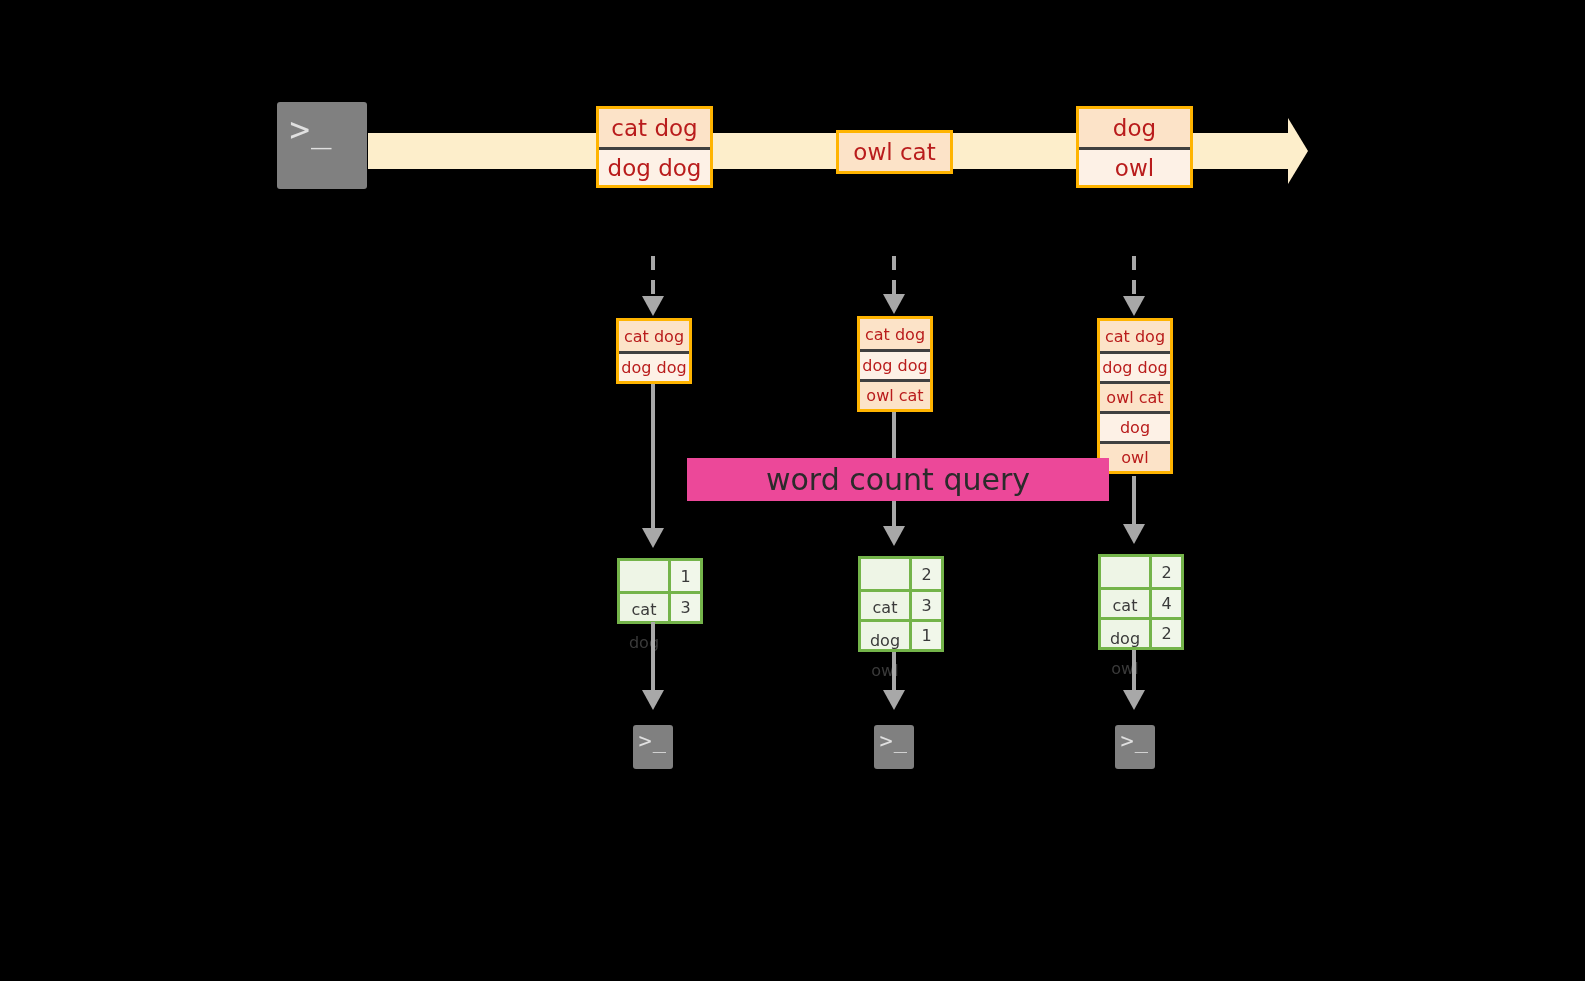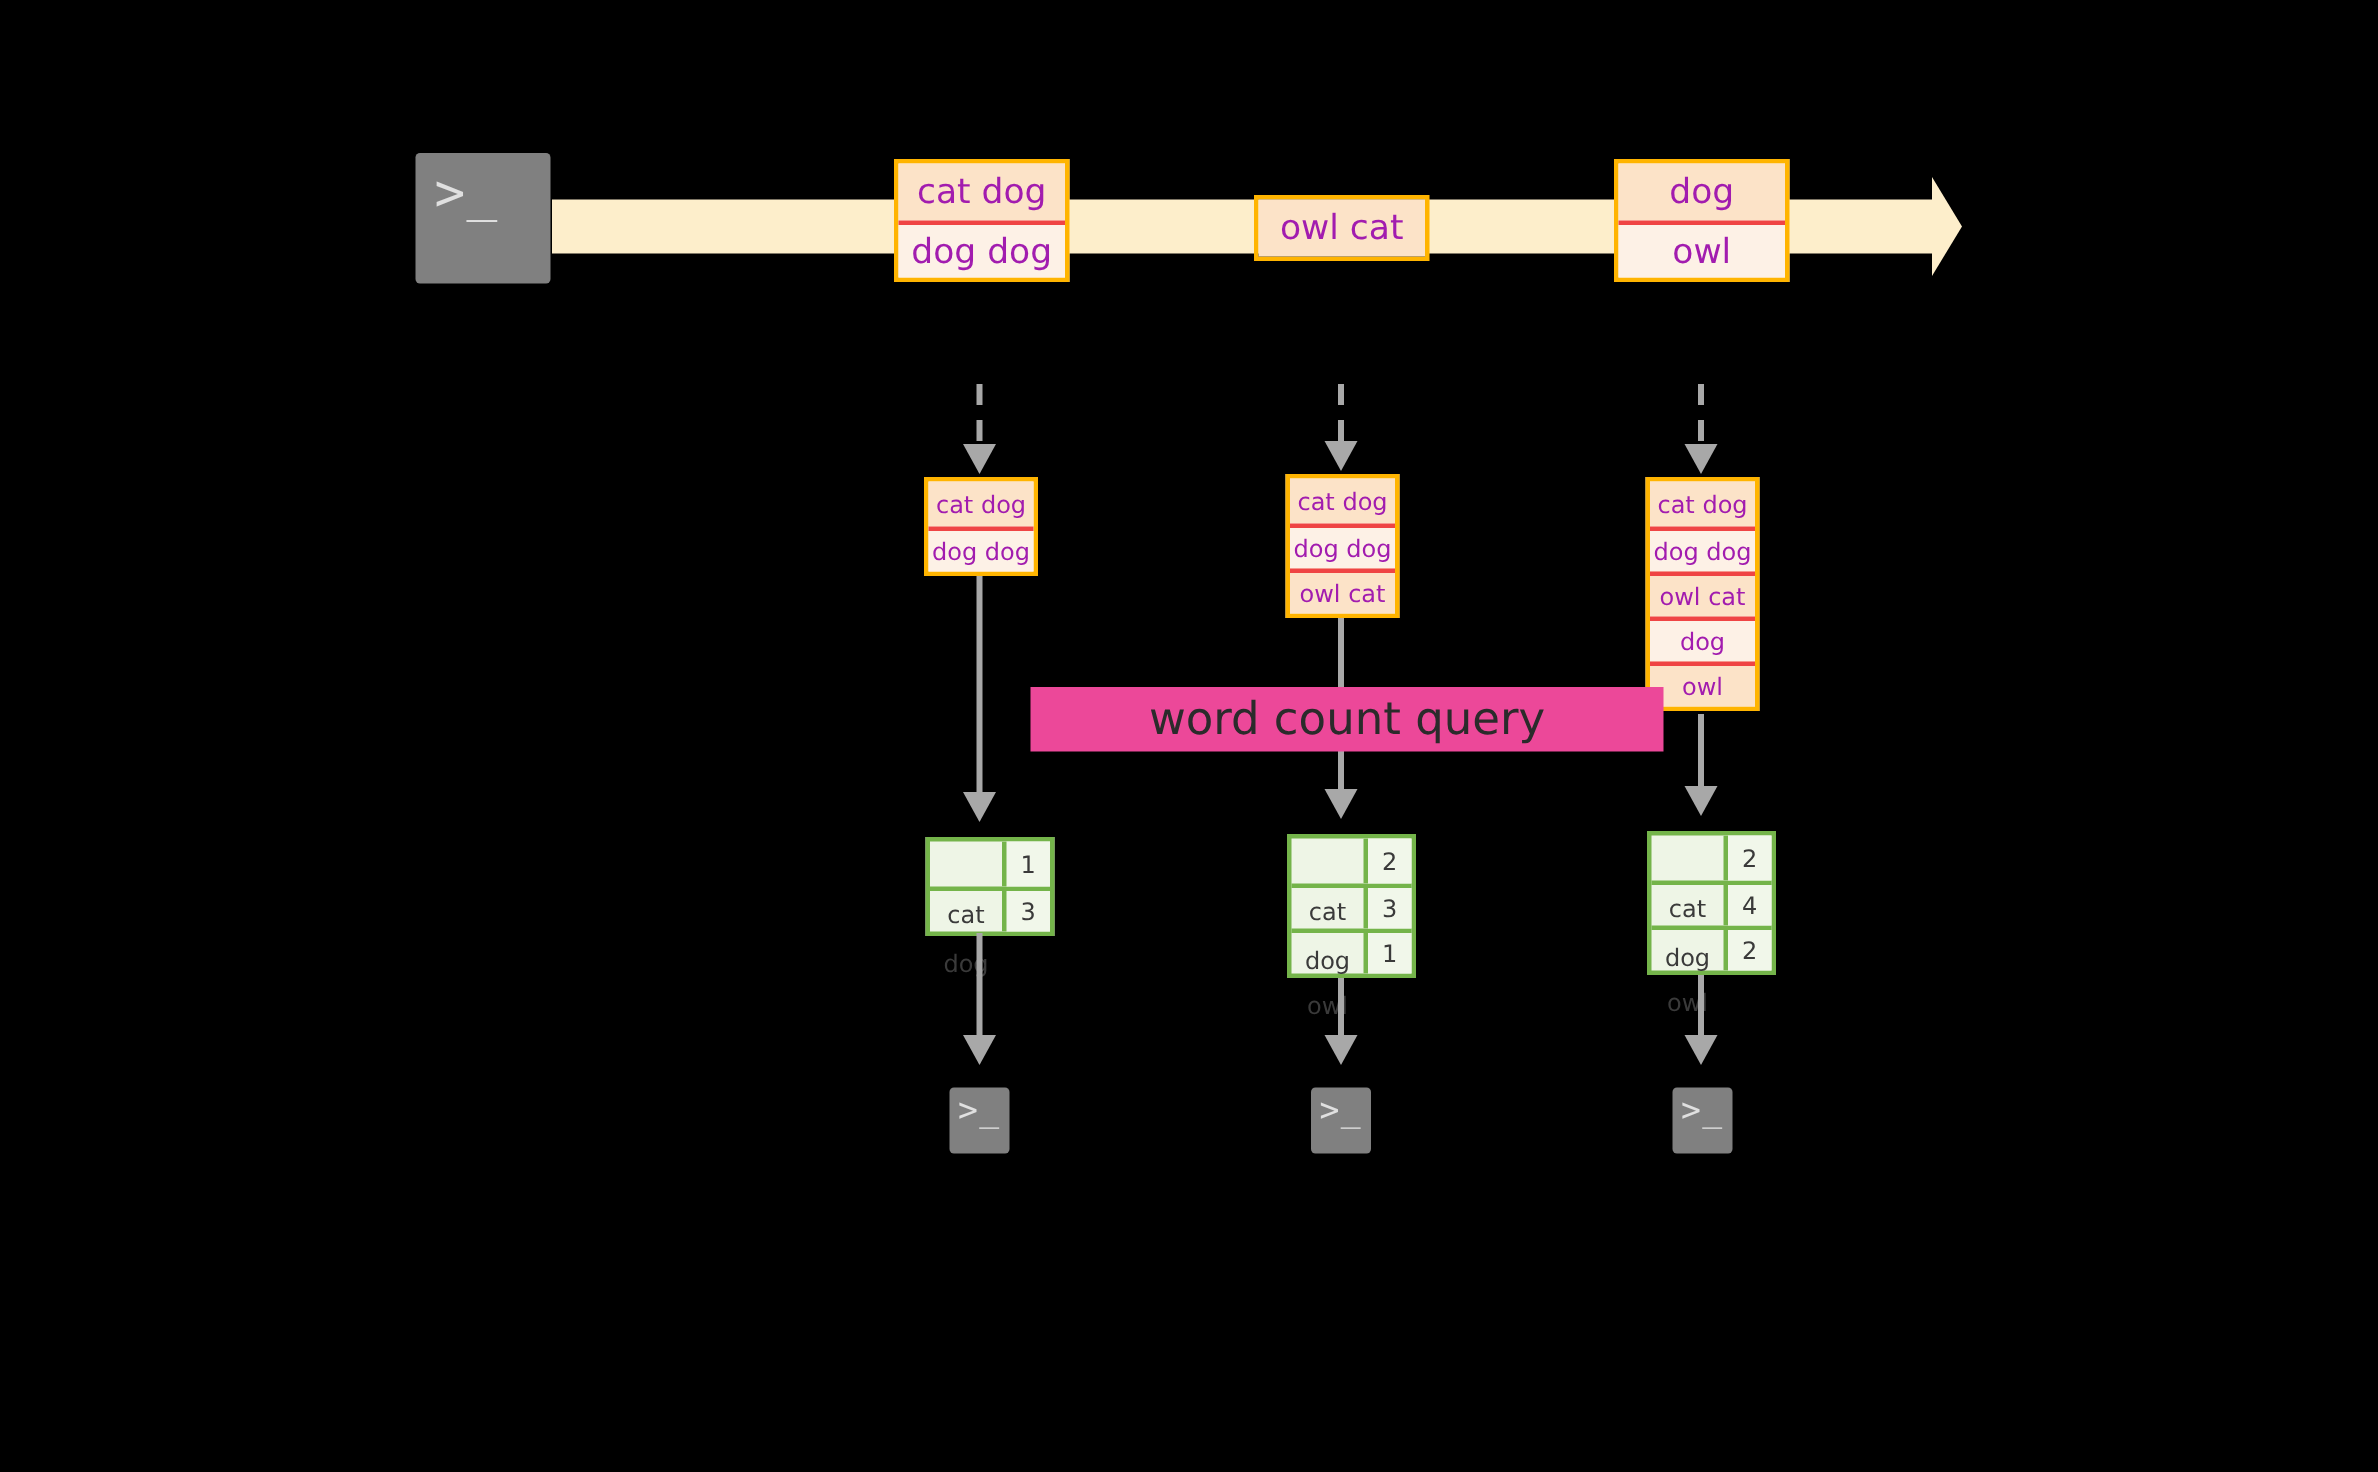--- a/index.html
+++ b/index.html
@@ -64,26 +64,26 @@
     position: absolute;
     box-sizing: border-box;
     border: 3px solid #ffb400;
     background: #fdf0e3;
   }
   .rec-row {
     box-sizing: border-box;
     display: flex;
     align-items: center;
     justify-content: center;
-    color: #a21caf;
+    color: #b91c1c;
     white-space: nowrap;
   }
   .rec-row.dark  { background: #fce3c8; }
   .rec-row.light { background: #fdf1e6; }
-  .rec-row + .rec-row { border-top: 3px solid #ef4444; }
+  .rec-row + .rec-row { border-top: 3px solid #404040; }
 
   .rec-stack.top-row  .rec-row { height: 38px; font-size: 23px; }
   .rec-stack.mid-col  .rec-row { height: 30px; font-size: 16px; }
 
   
   .res-table {
     position: absolute;
     box-sizing: border-box;
     border: 3px solid #74b44a;
     background: #eef5e6;

